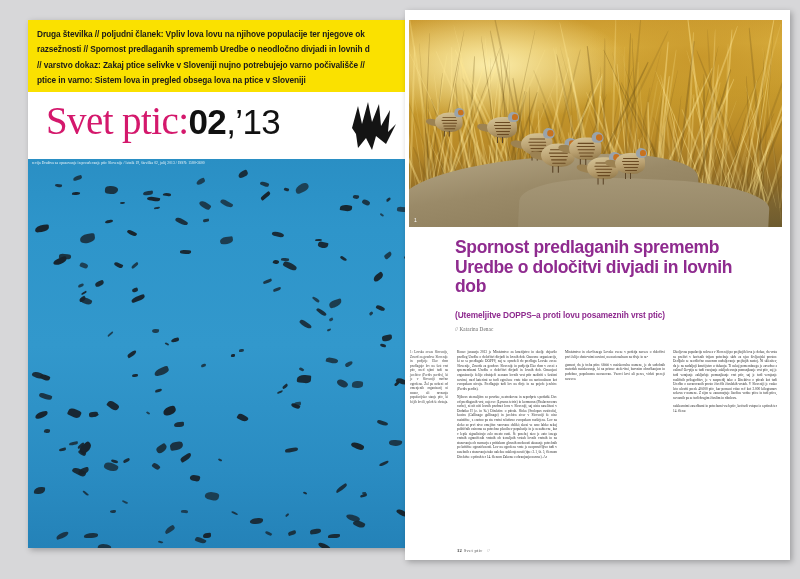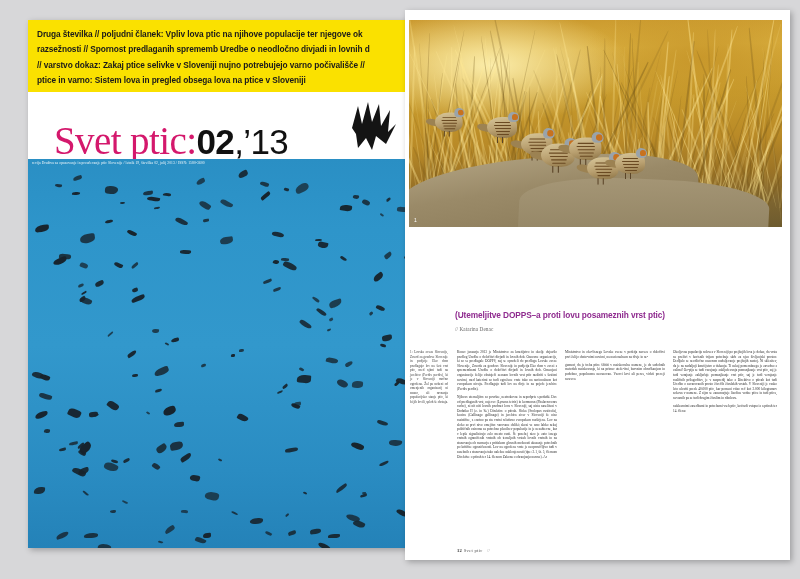--- a/index.html
+++ b/index.html
@@ -30,24 +30,24 @@
     font-size:8.3px;font-weight:bold;color:#1a1a1a;
     line-height:15.3px;letter-spacing:-0.08px;
     white-space:nowrap;
   }
 
   .cover-masthead{
     position:absolute;left:0;top:72px;width:380px;height:67px;
     background:#ffffff;
   }
   .masthead-text{
-    position:absolute;left:26px;top:6px;
+    position:absolute;left:18px;top:6px;
     font-family:"Liberation Serif",serif;
     font-size:39px;color:#d4186c;
-    letter-spacing:-0.6px;white-space:nowrap;margin-top:20px;
+    letter-spacing:-0.6px;white-space:nowrap;
   }
   .masthead-text .issue{
     font-family:"Liberation Sans",sans-serif;
     font-weight:bold;color:#111111;font-size:35px;
   }
   .masthead-text .yr{
     font-family:"Liberation Sans",sans-serif;
     font-weight:normal;color:#111111;font-size:35px;
   }
   .bird-mark{
@@ -154,21 +154,21 @@
   .folio .sep{color:#999;margin-left:3px;}
 </style>
 </head>
 <body>
 
 <div class="spread">
 
   <div class="page-left">
 
     <div class="cover-banner">
-      <div class="banner-line">Druga številka // poljudni članek: Vpliv lova ptic na njihove populacije ter njegove ok</div>
+      <div class="banner-line">Druga številka // poljudni članek: Vpliv lova lovu na njihove populacije ter njegove ok</div>
       <div class="banner-line">razsežnosti // Spornost predlaganih sprememb Uredbe o neodločno divjadi in lovnih d</div>
       <div class="banner-line">// varstvo dokaz: Zakaj ptice selivke v Sloveniji nujno potrebujejo varno počivališče //</div>
       <div class="banner-line">ptice in varno: Sistem lova in pregled obsega lova na ptice v Sloveniji</div>
     </div>
 
     <div class="cover-masthead">
       <div class="masthead-text">
         <span>Svet ptic:</span><span class="issue">02</span><span class="yr">,’13</span>
       </div>
       <svg class="bird-mark" viewBox="0 0 54 56">
@@ -755,20 +755,21 @@
             </div>
             <div class="p-head"></div>
             <div class="p-face"></div>
             <div class="p-leg" style="left:10px;top:25px;"></div>
             <div class="p-leg" style="left:15px;top:25px;"></div>
           </div>
         </div>
       <div class="photo-num">1</div>
     </div>
 
+    <div class="headline">Spornost predlaganih sprememb Uredbe o določitvi divjadi in lovnih dob</div>
     <div class="subhead">(Utemeljitve DOPPS–a proti lovu posameznih vrst ptic)</div>
     <div class="byline">// Katarina Denac</div>
 
     <div class="caption-col">1: Lovska zveza Slovenije, Zavod za gozdove Slovenije in podjetje Eko dom predlagajo lov na šest vrst ptic, med njimi tudi na jerebico (Perdix perdix), ki je v Sloveniji močno ogrožena. Žal pa nobeni od omenjenih organizacij ni znano, ali ravnanja populacijsko stanje ptic, ki bi jih lovili, sploh še obstaja.</div>
 
     <div class="col col-1">
         <p>Konec januarja 2013 je Ministrstvo za kmetijstvo in okolje objavilo predlog Uredbe o določitvi divjadi in lovnih dob. Osnovne organizacije, ki so se predlagale DOPPS, naj se opredeli do predloga Lovske zveze Slovenije, Zavoda za gozdove Slovenije in podjetja Eko dom v zvezi s spremembami Uredbe o določitvi divjadi in lovnih dob. Omenjeni organizacije želijo obstoječi seznam lovnih vrst ptic razširiti s šestimi novimi, med katerimi so tudi ogrožene vrste tako na nacionalnem kot evropskem nivoju. Predlagajo tudi lov na divje in na pojoče jerebice (Perdix perdix).</p>
         <p>Njihove utemeljitve so površne, nestrokovne in nepodprte s podatki. Dve od predlaganih vrst, najevec (Lyrurus tetrix) in kormoran (Phalacrocorax carbo), ni nit niti lovnih predmet lova v Sloveniji, saj nista naseliteni v Dodatku II (z. in ‰) Direktive o pticah. Sloka (Scolopax rusticola), kozica (Gallinago gallinago) in jerebica sicer v Sloveniji že niso rasistične, z enotno pa sta vrstni relativno evropskem razširjene. Lov na sloko so prvi nivo omejitve varovane obliki; skozi ve smo lahko nekaj političnih oziroma za potrebno plenilcev populacije in je nezahtevne, kar v lepše signalizirajo zelo mesto rasti. Še posebej nizo je zato izsega vrstnih ograničenih vrstnih ob temeljnih vrstah lovnih vrstnih in na stanovanja ob razmerja s pritiskom glavnih možnosti ukazanje potrebnih po kritične ograničenosti. Lov na ogrožene vrste je neopravičljivo tudi v zasebnih s stanovanja tako naležne naklonjenosti (tipe: 2.1, št. 5, člemom Direktive o pticah ter 14. členom Zakona o ohranjanju narave). Ar</p>
       </div>
     <div class="col col-2">

